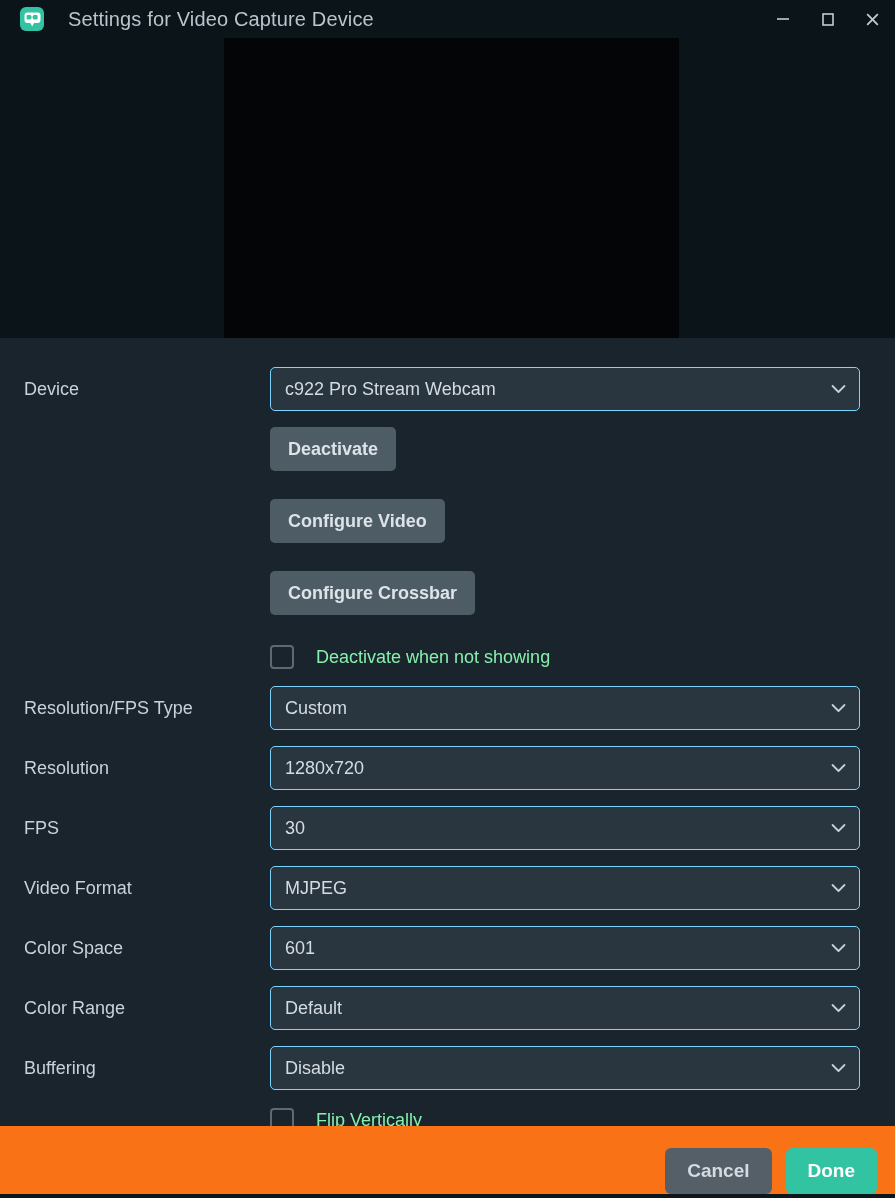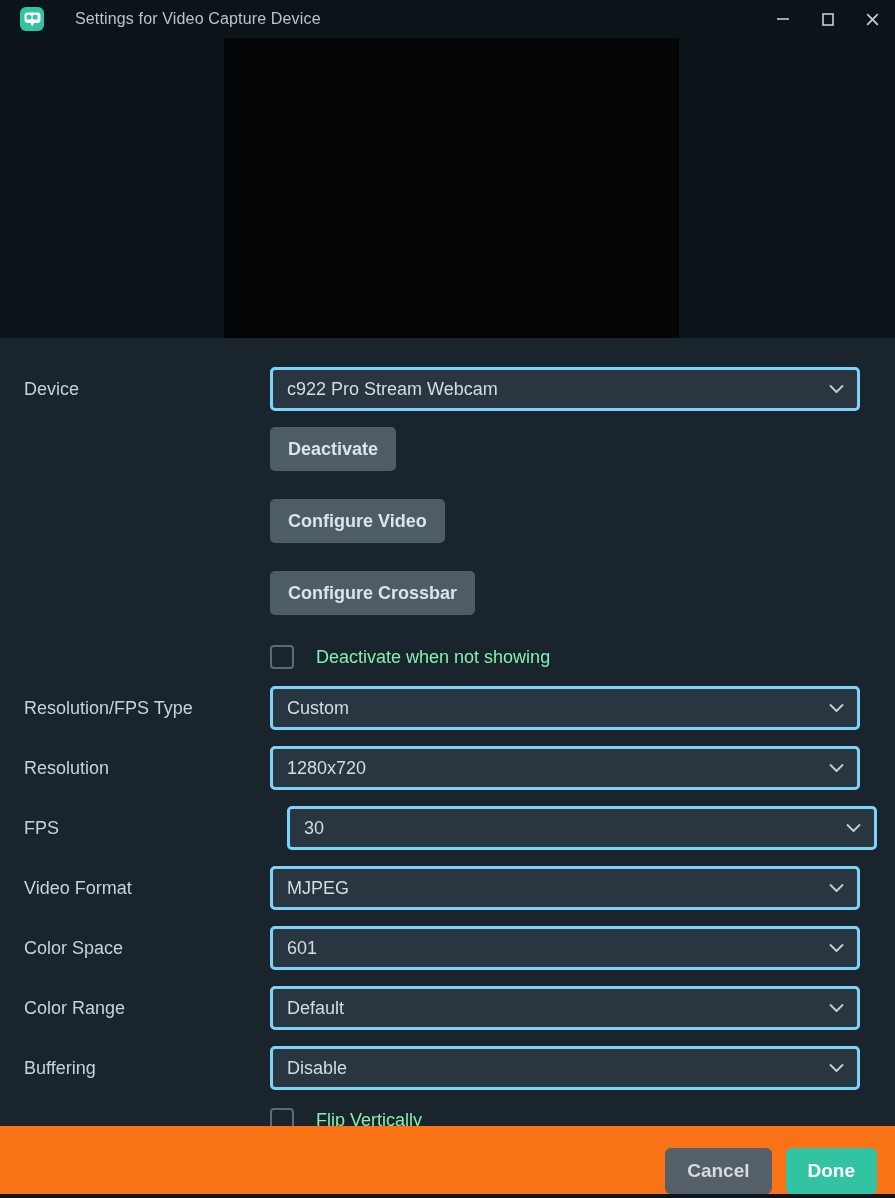--- a/index.html
+++ b/index.html
@@ -50,23 +50,23 @@
     margin-left: 20px;
     border-radius: 6px;
     background: #31c3a2;
     display: flex;
     align-items: center;
     justify-content: center;
     flex: 0 0 auto;
   }
   .app-icon svg { display: block; }
   .title-text {
-    margin-left: 31px;
+    margin-left: 24px;
     color: #b9c4cc;
-    font-size: 16px;
+    font-size: 20px;
     letter-spacing: .15px;
     white-space: nowrap;
   }
   .win-controls {
     margin-left: auto;
     display: flex;
     align-items: center;
     height: 38px;
   }
   .win-btn {
@@ -118,21 +118,21 @@
     font-size: 18px;
     white-space: nowrap;
   }
 
   
   .dropdown {
     position: relative;
     width: 590px;
     height: 44px;
     background: #29353f;
-    border: 3px solid #7dd3fc;
+    border: 1px solid #7dd3fc;
     border-radius: 5px;
     display: flex;
     align-items: center;
     padding: 0 14px;
   }
   .dropdown-value {
     color: #d4dce2;
     font-size: 18px;
     white-space: nowrap;
     overflow: hidden;
@@ -313,21 +313,21 @@
       <div class="dropdown">
         <span class="dropdown-value">1280x720</span>
         <span class="dropdown-caret">
           <svg width="15" height="10" viewBox="0 0 15 10" aria-hidden="true">
               <polyline points="1.5,2 7.5,8 13.5,2" fill="none" stroke="currentColor" stroke-width="1.8" stroke-linecap="round" stroke-linejoin="round"></polyline>
             </svg>
         </span>
       </div>
     </div>
 
-    <div class="row" style="top:468px;gap:17px;">
+    <div class="row" style="top:468px;">
       <div class="row-label">FPS</div>
       <div class="dropdown">
         <span class="dropdown-value">30</span>
         <span class="dropdown-caret">
           <svg width="15" height="10" viewBox="0 0 15 10" aria-hidden="true">
               <polyline points="1.5,2 7.5,8 13.5,2" fill="none" stroke="currentColor" stroke-width="1.8" stroke-linecap="round" stroke-linejoin="round"></polyline>
             </svg>
         </span>
       </div>
     </div>

